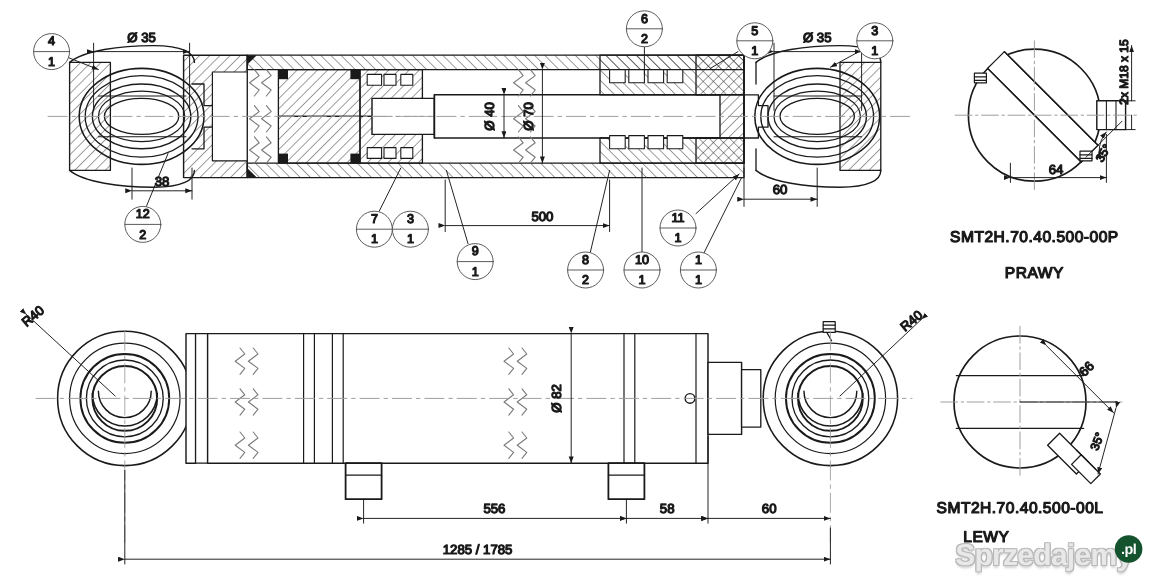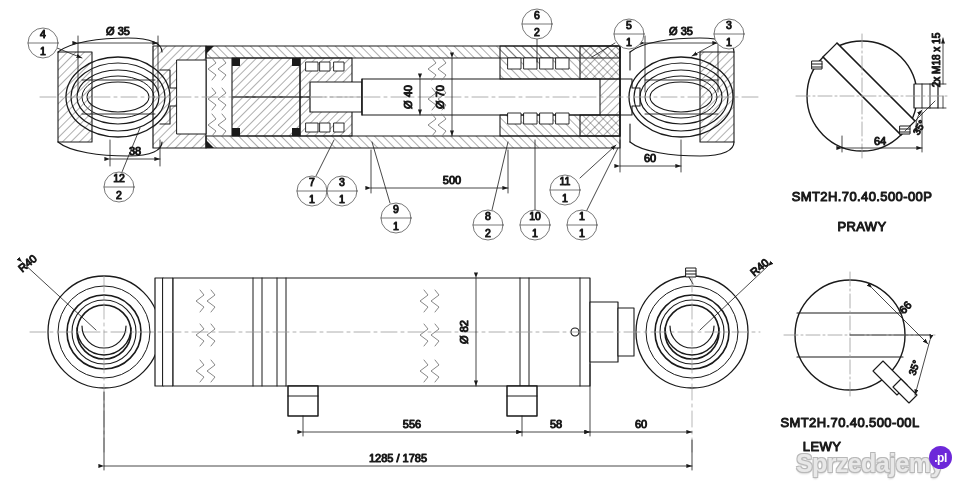--- a/index.html
+++ b/index.html
@@ -55,21 +55,21 @@
        0px  2px 2px rgba(0,0,0,0.18);
     letter-spacing: -0.6px;
     line-height: 1;
   }
   #watermark .wm-badge {
     position: absolute;
     right: 0px;
     top: -2px;
     width: 23px; height: 23px;
     border-radius: 50%;
-    background: #6d28d9;
+    background: #14532d;
     color: #ffffff;
     font-family: "Liberation Sans", sans-serif;
     font-weight: bold;
     font-size: 12px;
     display: flex;
     align-items: center;
     justify-content: center;
     letter-spacing: -0.5px;
   }
 </style>

